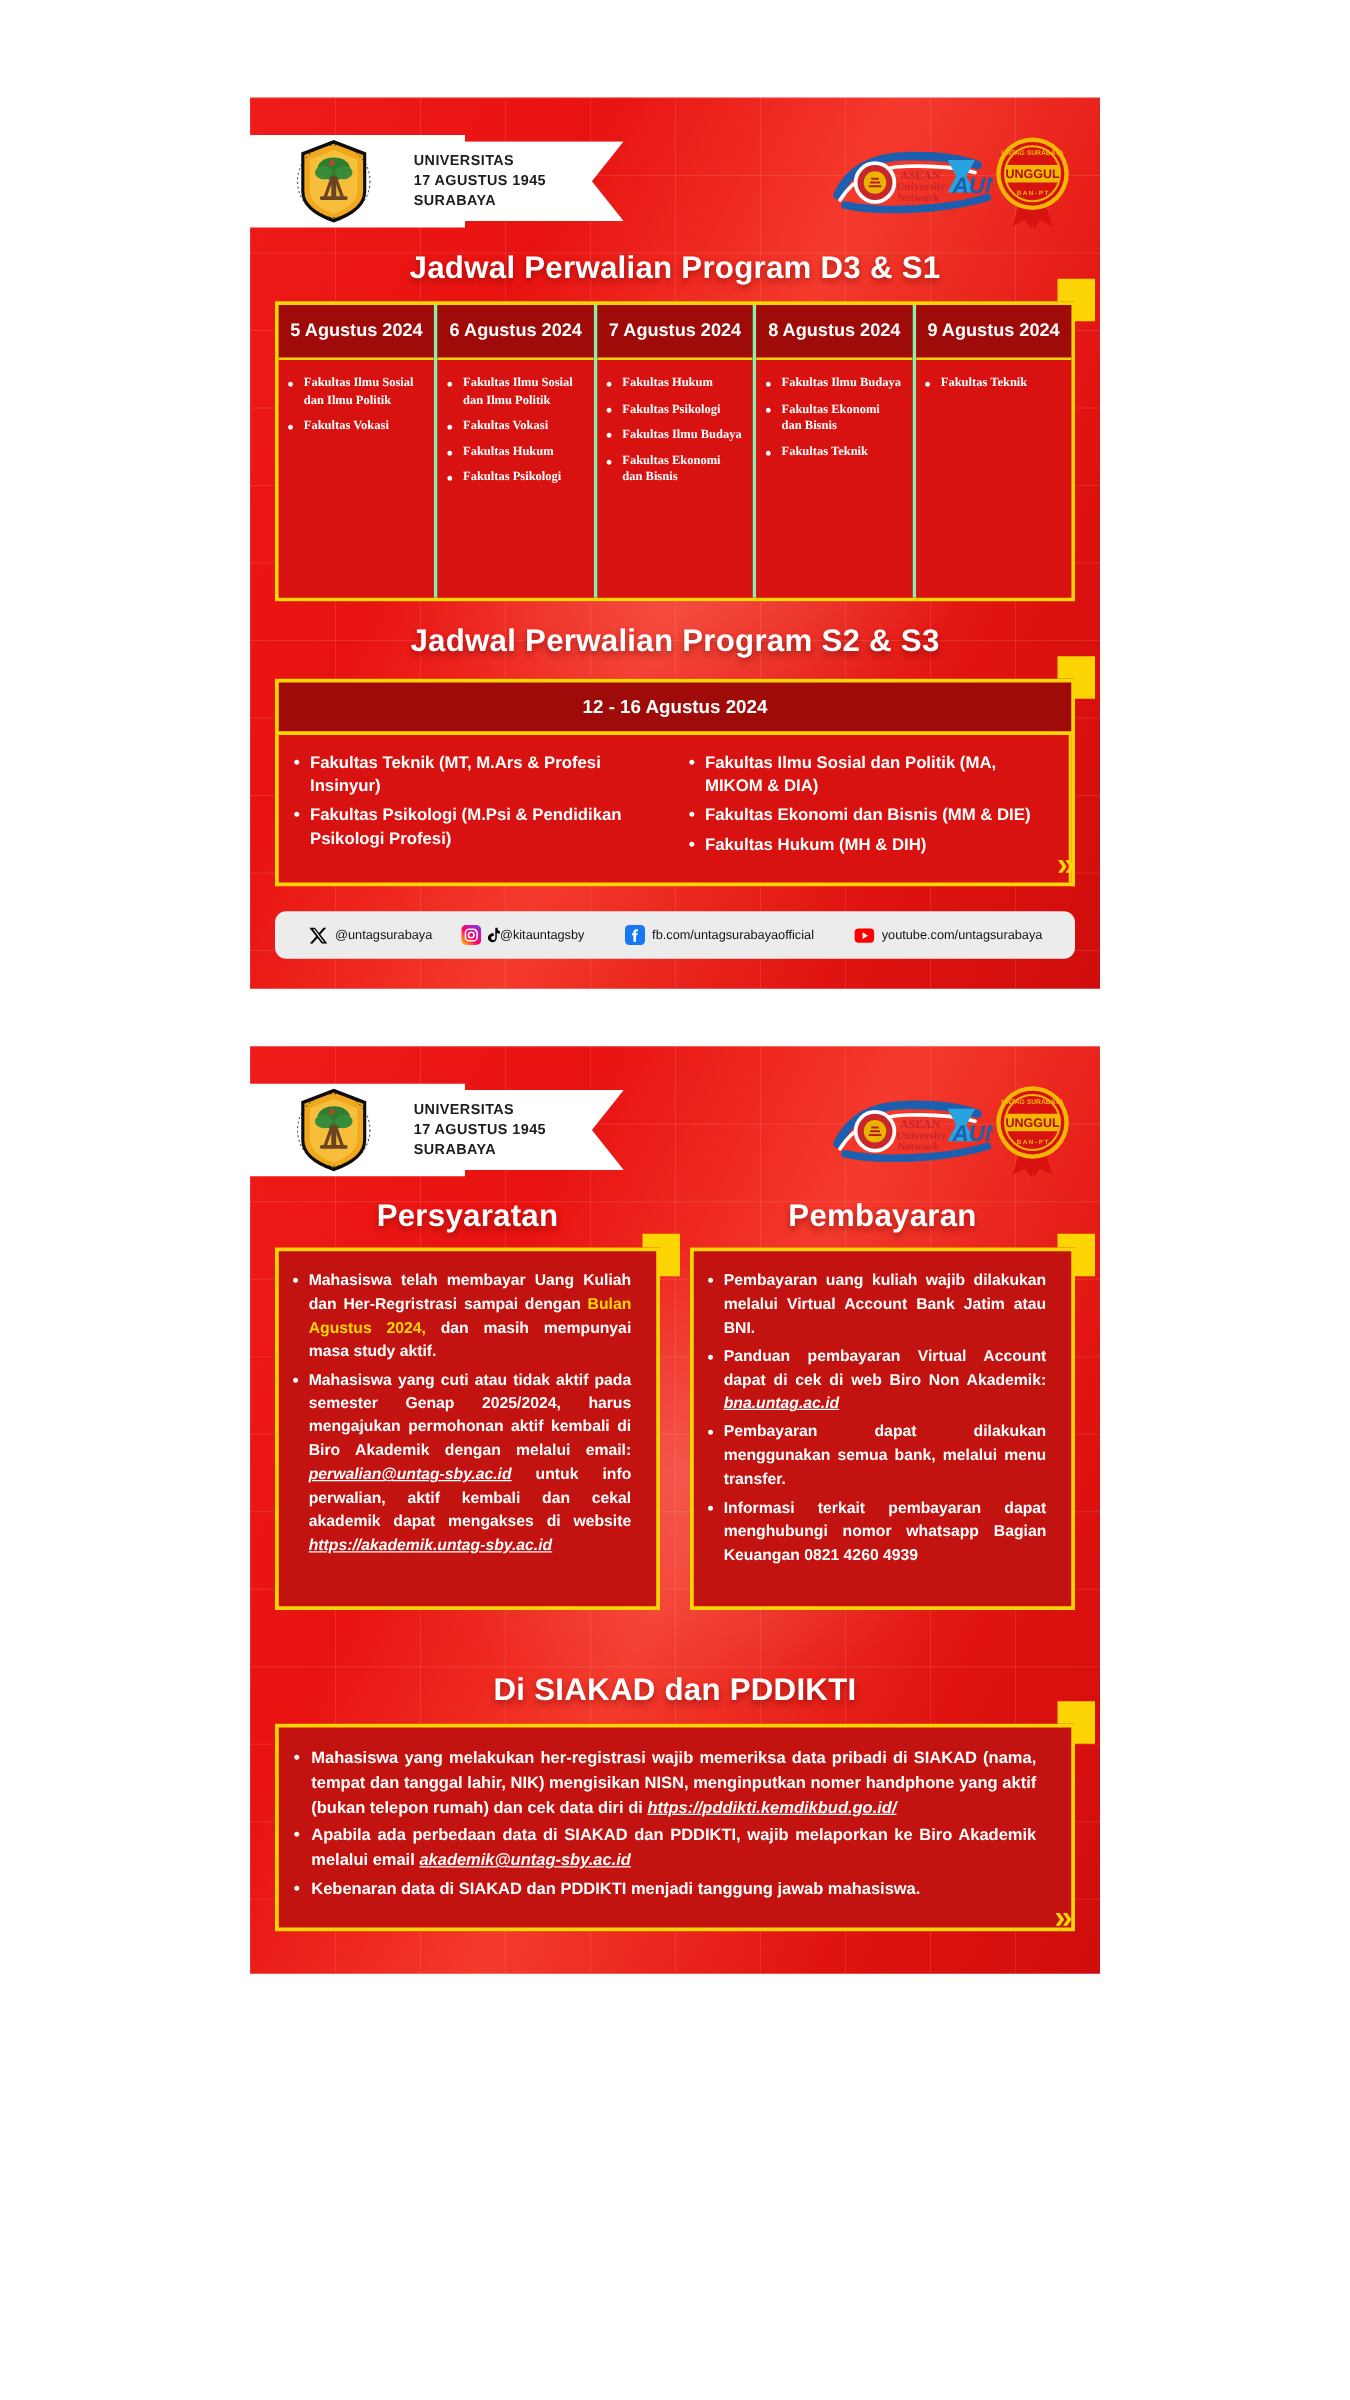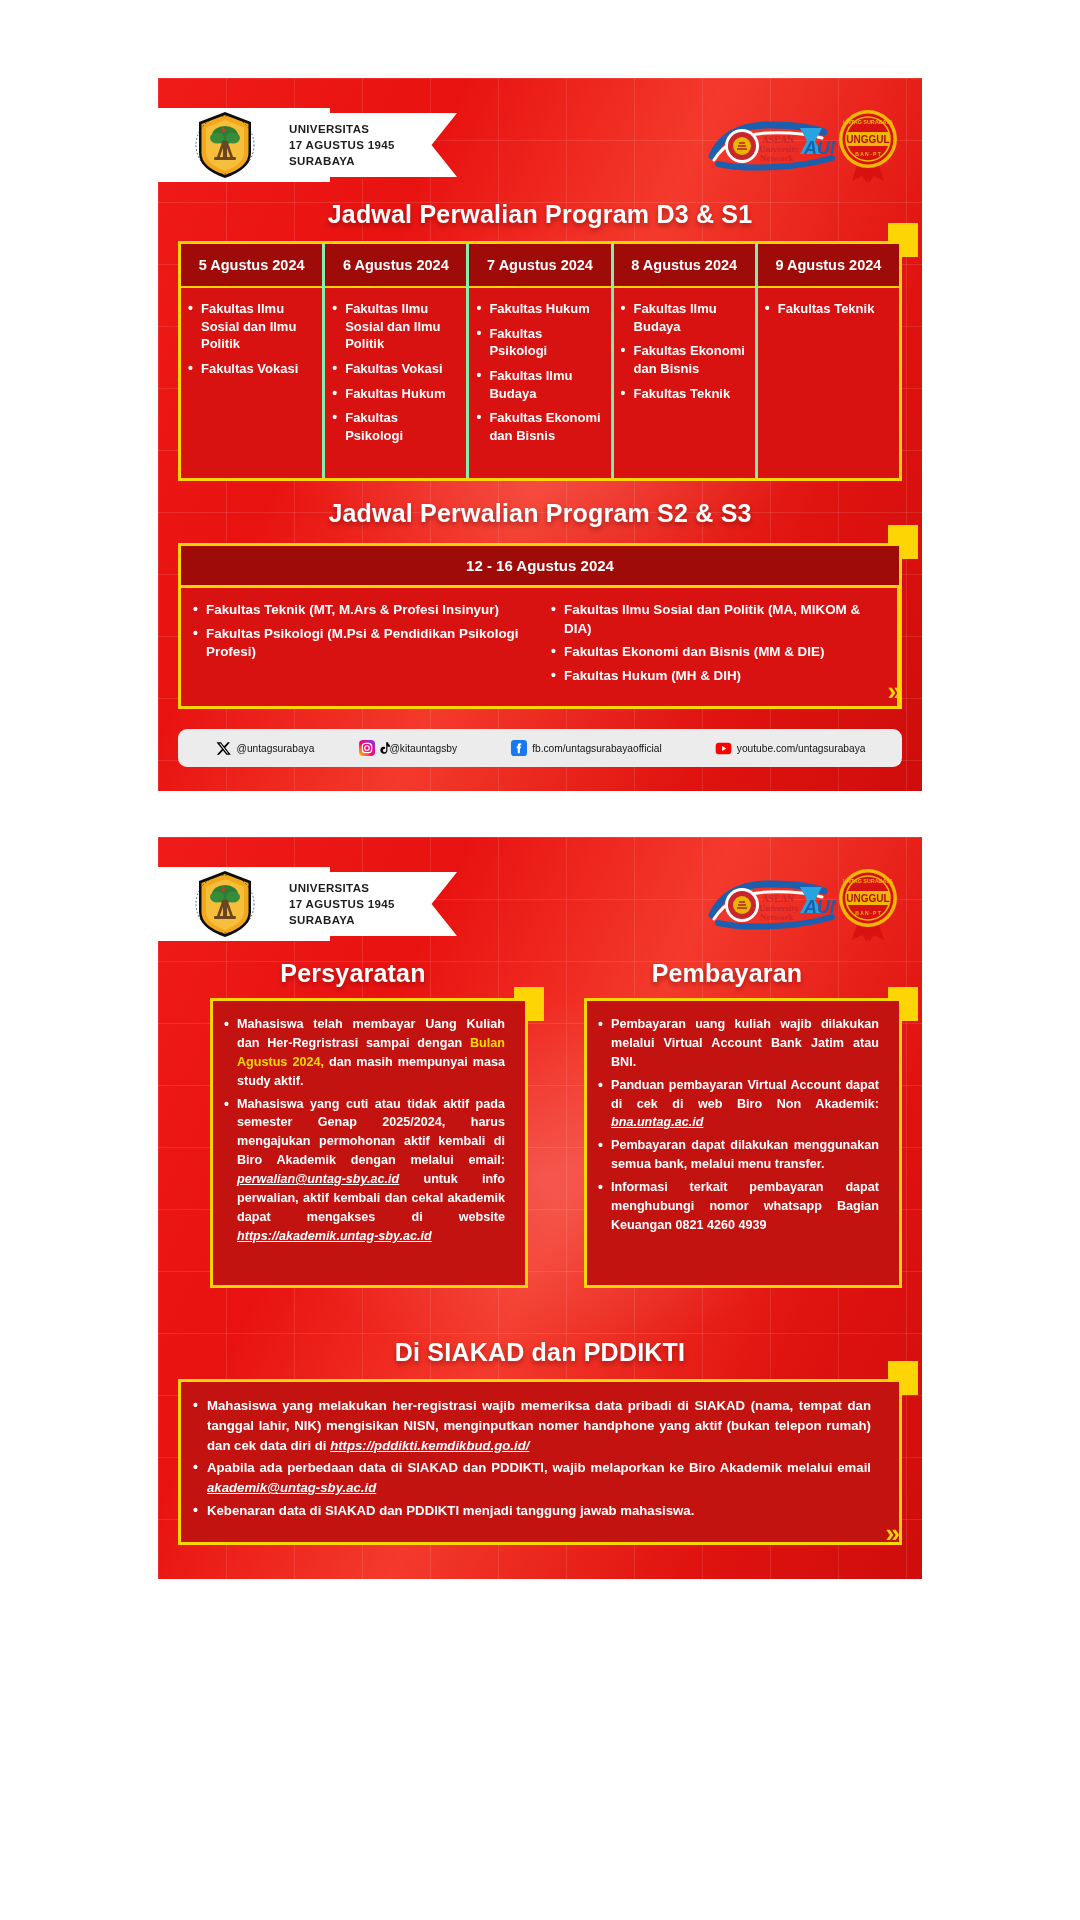--- a/index.html
+++ b/index.html
@@ -14,21 +14,21 @@
     position: relative;
     display: flex;
     flex-direction: column;
     align-items: center;
     padding-top: 78px;
     gap: 46px;
   }
 
   
   .poster {
-    width: 764px;
+    width: 680px;
     position: relative;
     background:
       linear-gradient(115deg,#ef1b19 0%, #e81311 28%, #f43a2c 52%, #e01310 78%, #cf0d0c 100%);
     overflow: hidden;
   }
   .grid-lines {
     position: absolute; inset: 0;
     background-image:
       linear-gradient(to right, rgba(255,255,255,.10) 1px, transparent 1px),
       linear-gradient(to bottom, rgba(255,255,255,.10) 1px, transparent 1px);
@@ -135,25 +135,26 @@
   .col-body {
     background: #d81210;
     padding: 12px 8px 16px 6px;
     flex: 1;
     min-height: 190px;
   }
   .col-body ul { list-style: none; }
   .col-body li {
     position: relative;
     color: #fff;
-    font-size: 13px;
+    font-size: 10px;
     font-weight: 700;
     line-height: 1.36;
     padding-left: 14px;
     margin-bottom: 7px;
+    font-family: Liberation Serif, serif;
   }
   .col-body li::before {
     content: "\2022";
     position: absolute; left: 1px; top: -1px;
     font-size: 14px;
   }
 
   
   .s23-wrap { position: relative; margin: 15px 20px; }
   .s23-head {
@@ -220,21 +221,20 @@
   
   .two-col { display: flex; gap: 24px; margin: 0 20px; }
   .half { flex: 1 1 0; position: relative; }
   .half .sec-title { margin-bottom: 10px; }
   .reqbox {
     border: 3px solid #fdd505;
     background: #c21310;
     padding: 14px 20px 16px 9px;
     position: relative; z-index: 2;
     min-height: 290px;
-    margin-left: 32px;
   }
   .reqbox ul { list-style: none; }
   .reqbox li {
     position: relative;
     color: #fff;
     font-size: 12.6px;
     font-weight: 700;
     line-height: 1.5;
     padding-left: 15px;
     margin-bottom: 4px;

